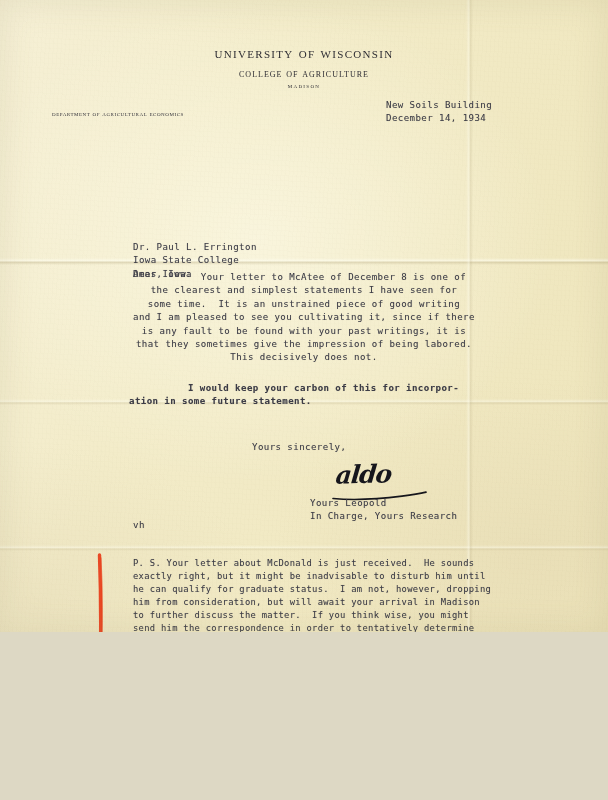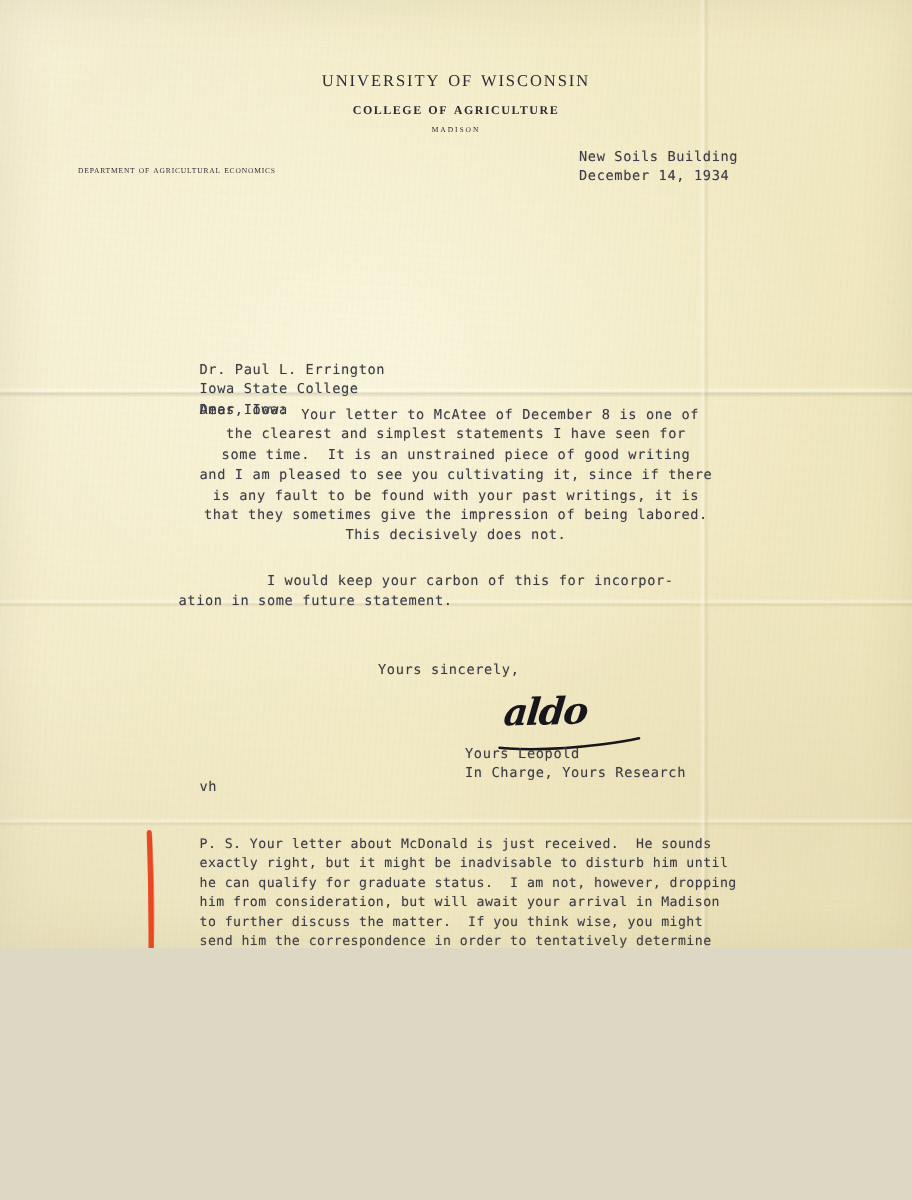--- a/index.html
+++ b/index.html
@@ -81,21 +81,20 @@
     font-variant: small-caps;
     text-transform: lowercase;
   }
   .lh-univ::first-letter { font-size: 1em; }
   .lh-college {
     font-size: 11.2px;
     letter-spacing: 1.0px;
     margin-top: 5px;
     font-variant: small-caps;
     text-transform: lowercase;
-    font-weight: bold;
   }
   .lh-city {
     font-size: 7.6px;
     letter-spacing: 1.3px;
     margin-top: 2px;
     font-variant: small-caps;
     text-transform: lowercase;
   }
 
   .dept {
@@ -119,21 +118,21 @@
     letter-spacing: 0.42px;
     color: #3c3c46;
     white-space: pre;
     text-shadow: 0 0 0.7px rgba(60,60,70,0.30);
   }
 
   .return-block { top: 99px; left: 386px; }
   .address-block { top: 224px; left: 133px; margin-top: 17px; }
   .salutation { top: 268px; left: 133px; }
   .body-1 { top: 271px; left: 133px; text-align: center; }
-  .body-2 { top: 382px; left: 119px; }
+  .body-2 { top: 382px; left: 129px; font-weight: bold; }
   .closing { top: 441px; left: 252px; }
   .sig-name { top: 497px; left: 310px; }
   .initials-vh { top: 519px; left: 133px; }
 
   .ps-block {
     top: 557px;
     left: 133px;
     font-size: 8.8px;
     line-height: 13.0px;
     letter-spacing: 0.30px;

